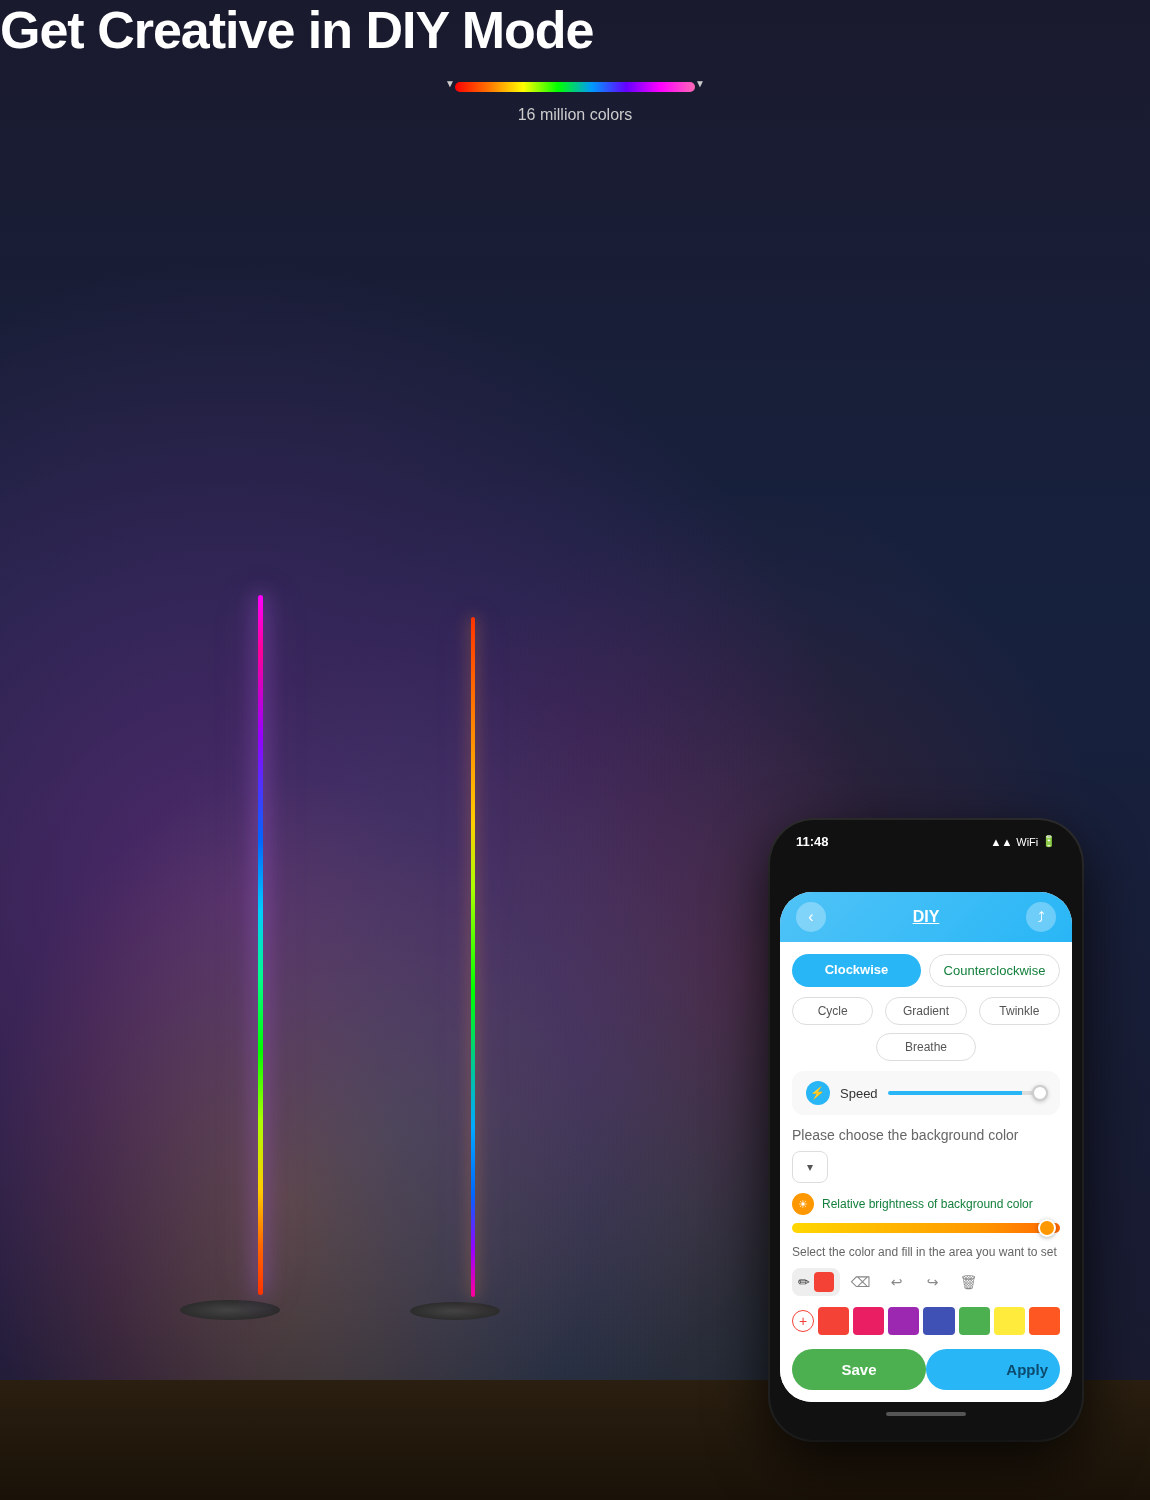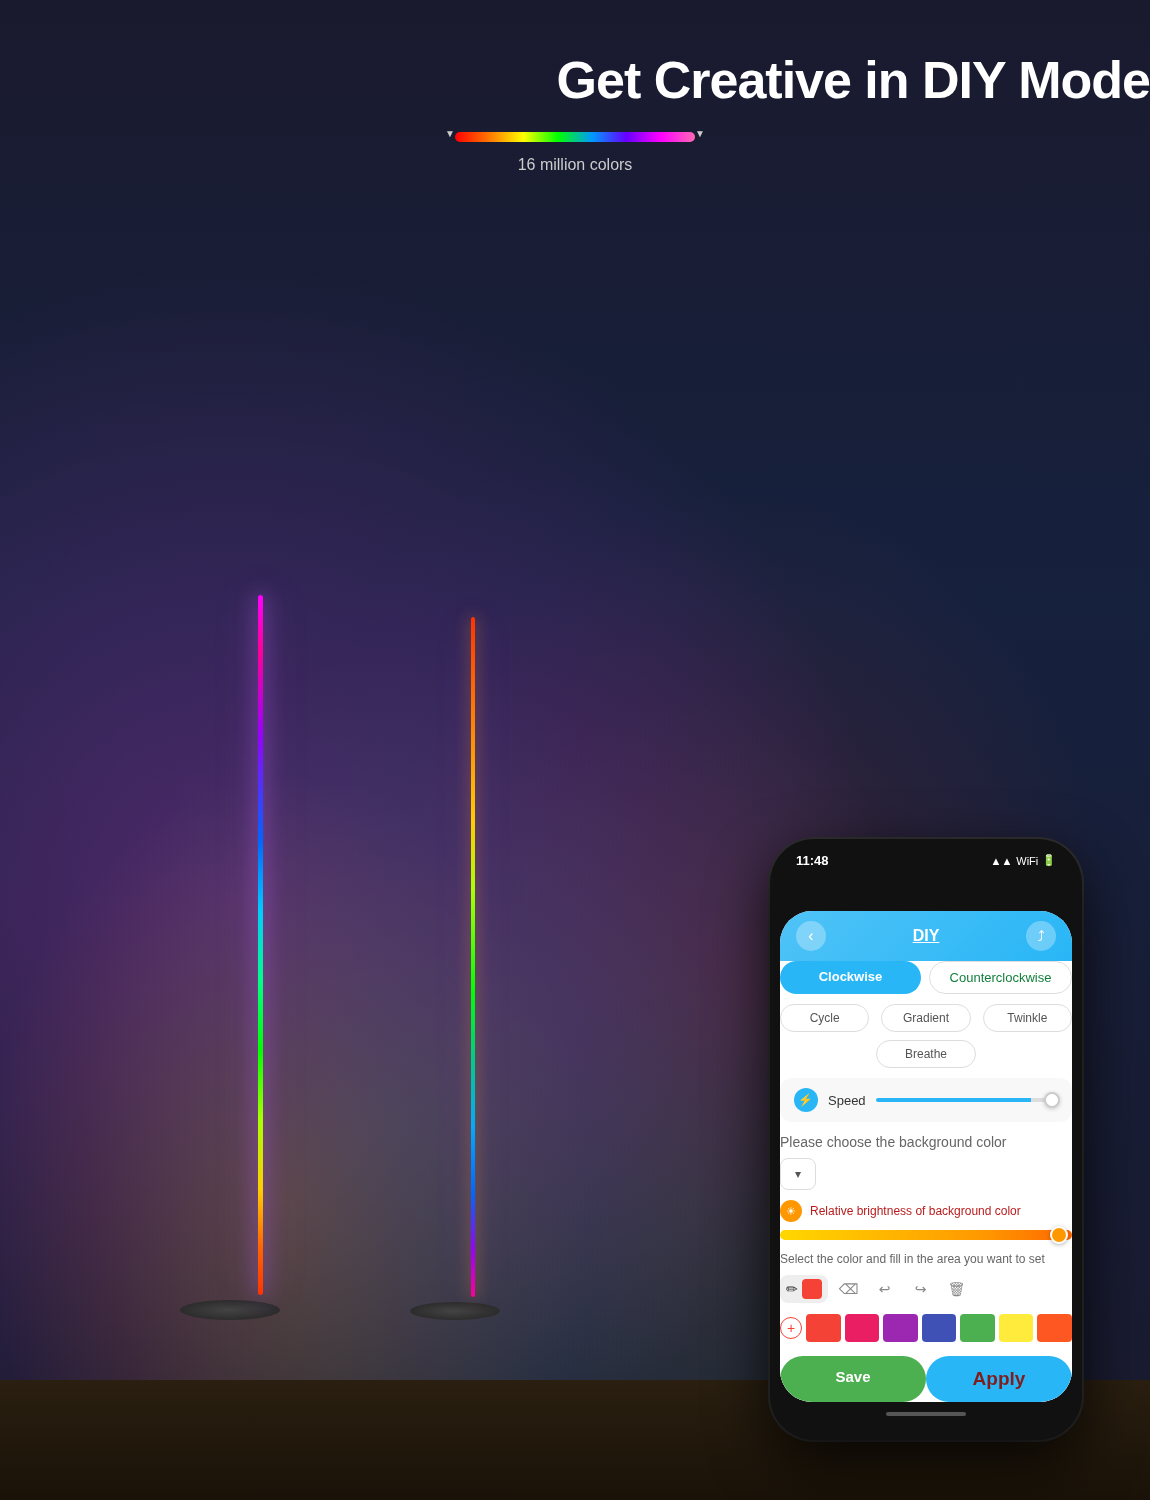--- a/index.html
+++ b/index.html
@@ -22,22 +22,21 @@
                   radial-gradient(ellipse at 25% 80%, rgba(255,140,0,0.25) 0%, transparent 25%),
                   radial-gradient(ellipse at 65% 65%, rgba(200,50,50,0.2) 0%, transparent 35%),
                   radial-gradient(ellipse at 60% 80%, rgba(50,200,50,0.15) 0%, transparent 30%),
                   linear-gradient(180deg, #1a1a2e 0%, #16213e 40%, #1a1a2e 100%);
     }
 
     
     .header {
       position: relative;
       z-index: 10;
-      text-align: right;
-      padding-top: 50px;
+      text-align: left;
     }
     .header h1 {
       color: white;
       font-size: 52px;
       font-weight: 800;
       letter-spacing: -1px;
     }
 
     
     .rainbow-container {
@@ -241,21 +240,21 @@
       display: flex;
       align-items: center;
       justify-content: center;
       color: white;
       font-size: 14px;
     }
 
     
     .app-body {
       background: white;
-      padding: 0;
+      padding: 12px;
     }
 
     
     .direction-row {
       display: flex;
       gap: 8px;
       margin-bottom: 10px;
     }
     .btn-clockwise {
       flex: 1;
@@ -389,21 +388,21 @@
       background: #ff9800;
       border-radius: 50%;
       display: flex;
       align-items: center;
       justify-content: center;
       color: white;
       font-size: 11px;
     }
     .brightness-label {
       font-size: 12px;
-      color: #b91c1c;
+      color: #15803d;
     }
     .brightness-slider-track {
       width: 100%;
       height: 10px;
       background: linear-gradient(90deg, #ffd700 0%, #ff9800 70%, #ff6600 100%);
       border-radius: 5px;
       position: relative;
       margin-bottom: 12px;
     }
     .brightness-slider-thumb {
@@ -493,27 +492,27 @@
       border: none;
       border-radius: 24px;
       padding: 12px;
       font-size: 15px;
       font-weight: 600;
       text-align: center;
     }
     .btn-apply {
       flex: 1;
       background: #29b6f6;
-      color: #7f1d1d;
+      color: #0c4a6e;
       border: none;
       border-radius: 24px;
       padding: 12px;
-      font-size: 19px;
+      font-size: 15px;
       font-weight: 600;
-      text-align: center;
+      text-align: right;
     }
 
     .phone-home-bar {
       width: 80px;
       height: 4px;
       background: #555;
       border-radius: 2px;
       margin: 10px auto 0;
     }
   </style>

